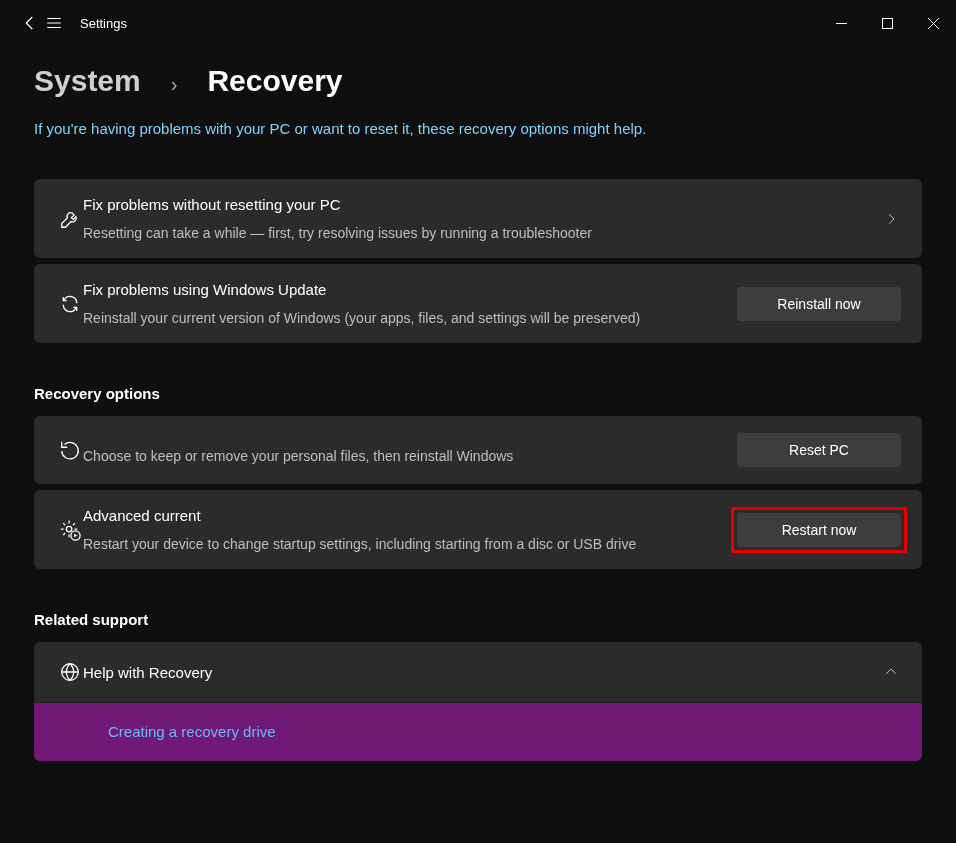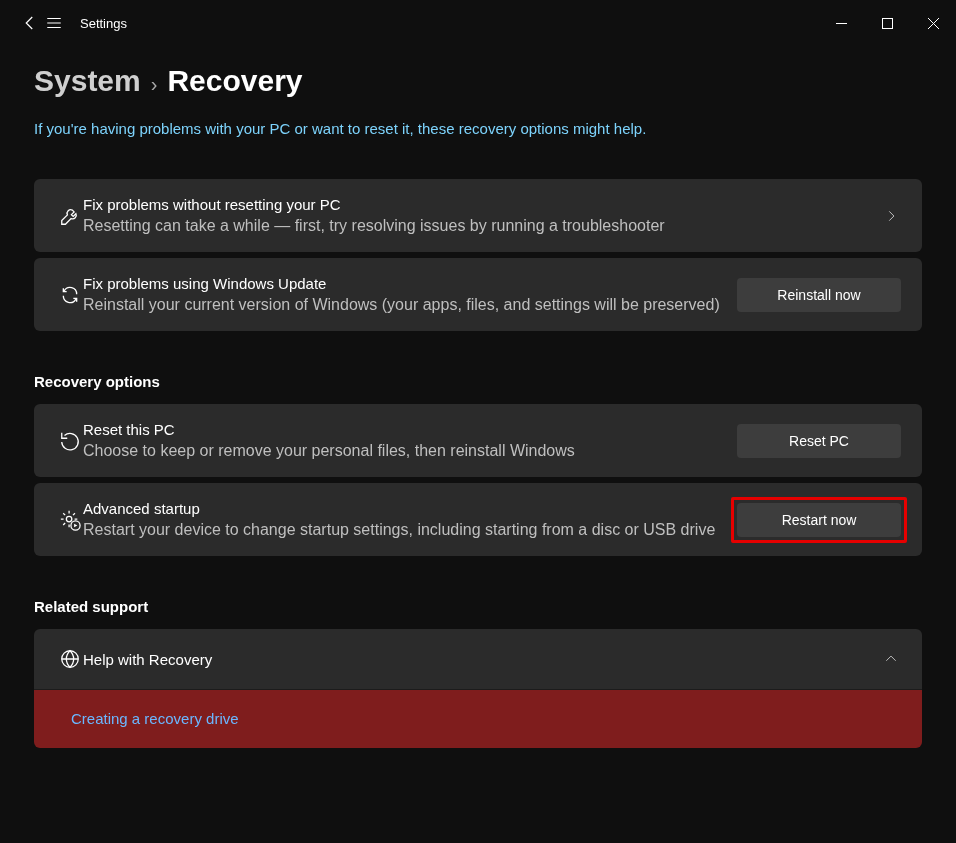--- a/index.html
+++ b/index.html
@@ -27,21 +27,21 @@
   .app-title { font-size: 13px; color: #ffffff; margin-left: 14px; }
   .titlebar-right { margin-left: auto; display: flex; }
   .win-btn {
     width: 46px; height: 38px;
     display: flex; align-items: center; justify-content: center;
     color: #ffffff;
     cursor: pointer;
   }
   .content { padding: 0 34px; }
   .breadcrumb {
-    display: flex; align-items: baseline; gap: 10px;
+    display: flex; align-items: baseline; gap: 30px;
     margin-top: 18px;
   }
   .bc-parent { font-size: 30px; font-weight: 600; color: #cfcfcf; cursor: pointer; }
   .bc-sep { font-size: 20px; color: #aaaaaa; }
   .bc-current { font-size: 30px; font-weight: 600; color: #ffffff; }
   .page-sub {
     font-size: 15px; color: #7dd3fc;
     margin-top: 22px;
   }
   .card {
@@ -53,21 +53,21 @@
   }
   .card + .card { margin-top: 6px; }
   .card-icon {
     width: 26px; height: 26px;
     display: flex; align-items: center; justify-content: center;
     color: #ffffff;
     flex-shrink: 0;
   }
   .card-text { flex: 1; }
   .card-title { font-size: 15px; color: #ffffff; }
-  .card-sub { font-size: 16px; color: #bfbfbf; margin-top: 4px; }
+  .card-sub { font-size: 14px; color: #bfbfbf; margin-top: 12px; }
   .card-right {
     display: flex; align-items: center; gap: 8px;
     flex-shrink: 0;
   }
   .pill-btn {
     background: #3d3d3d;
     color: #ffffff;
     border: none;
     border-radius: 4px;
     font-size: 14px;
@@ -86,23 +86,23 @@
     margin-top: 42px; margin-bottom: 14px;
   }
   .group-top { margin-top: 42px; }
   .highlight-box {
     border: 3px solid #e60000;
     border-radius: 2px;
     padding: 3px;
     margin: -6px;
   }
   .link-row {
-    background: #7f1d1d;
+    background: #701a75;
     border-top: 1px solid #1c1c1c;
-    padding: 20px 20px 20px 37px;
+    padding: 20px 20px 20px 74px;
   }
   .link-text {
     color: #6bb7ff;
     font-size: 15px;
     cursor: pointer;
   }
   svg { display: block; }
 </style>
 </head>
 <body>
@@ -190,39 +190,38 @@
   <div class="section-title">Recovery options</div>
 
   <div class="card">
     <div class="card-icon">
       <svg width="22" height="22" viewBox="0 0 24 24" fill="none" stroke="currentColor" stroke-width="1.4">
           <path d="M3 13a9 9 0 1 0 3-7"></path>
           <path d="M3 3v6h6"></path>
         </svg>
     </div>
     <div class="card-text">
-      <div class="card-title">Reset this PC</div>
       <div class="card-sub">Choose to keep or remove your personal files, then reinstall Windows</div>
     </div>
     <div class="card-right">
       <button class="pill-btn">Reset PC</button>
     </div>
   </div>
 
   <div class="card">
     <div class="card-icon">
       <svg width="22" height="22" viewBox="0 0 24 24" fill="none" stroke="currentColor" stroke-width="1.4">
           <circle cx="11" cy="11" r="3"></circle>
           <path d="M11 2v3M11 17v3M2 11h3M17 11h3M4.6 4.6l2.1 2.1M15.3 15.3l2.1 2.1M4.6 17.4l2.1-2.1M15.3 6.7l2.1-2.1"></path>
           <circle cx="18" cy="18" r="5" fill="#2b2b2b"></circle>
           <path d="M16.5 16l3.5 2-3.5 2z" fill="currentColor" stroke="none"></path>
         </svg>
     </div>
     <div class="card-text">
-      <div class="card-title">Advanced startup</div>
+      <div class="card-title">Advanced current</div>
       <div class="card-sub">Restart your device to change startup settings, including starting from a disc or USB drive</div>
     </div>
     <div class="card-right">
       <div class="highlight-box">
         <button class="pill-btn">Restart now</button>
       </div>
     </div>
   </div>
 
   <div class="section-title">Related support</div>

